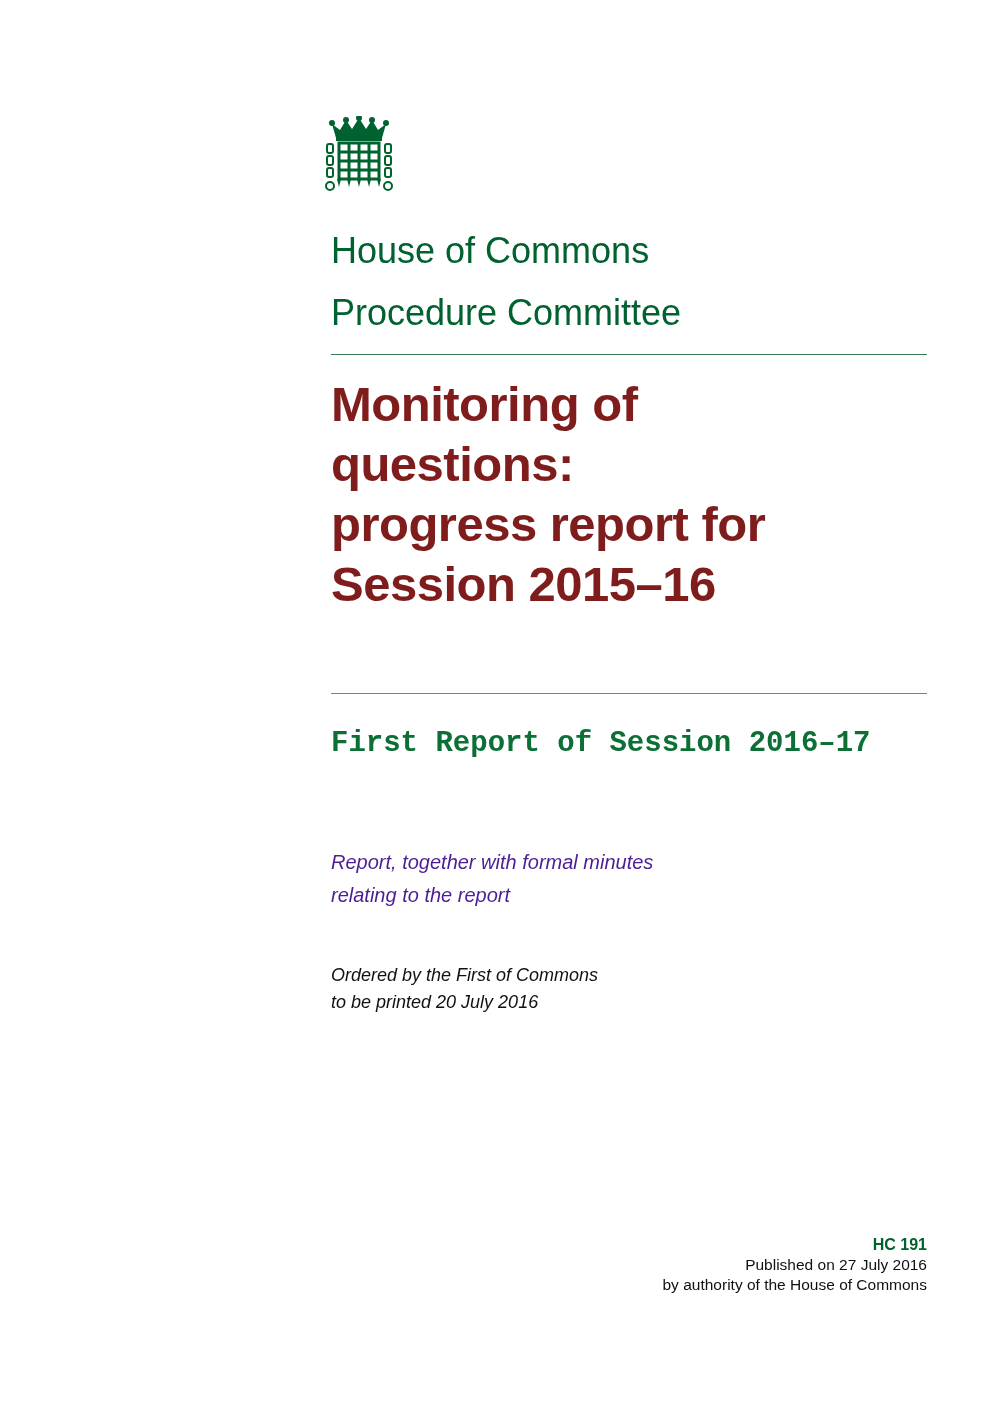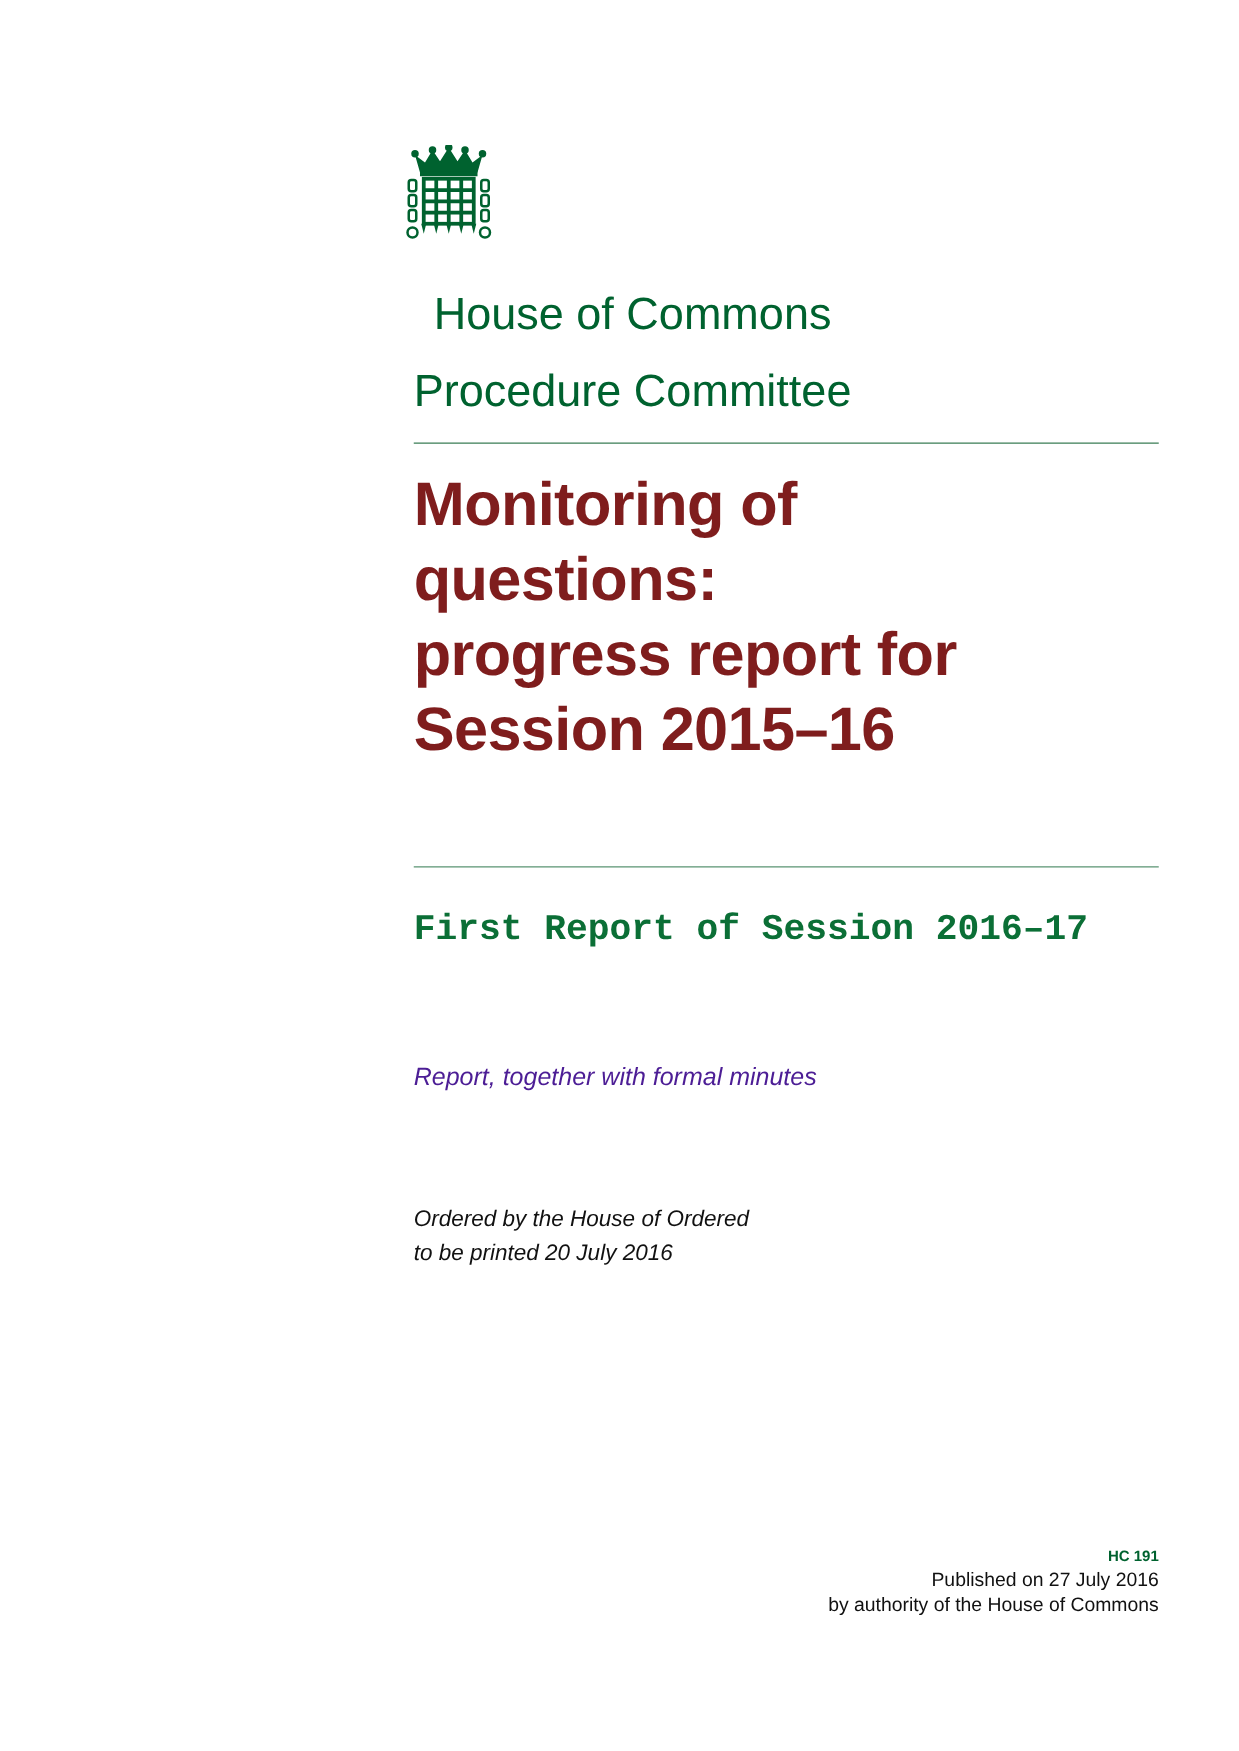--- a/index.html
+++ b/index.html
@@ -1,30 +1,30 @@
 <!DOCTYPE html>
 <html><head>
 <meta charset="utf-8">
 <style>
   html, body { margin: 0; padding: 0; background: #ffffff; }
   body { width: 991px; height: 1401px; position: relative; overflow: hidden; font-family: "Liberation Sans", "DejaVu Sans", sans-serif; }
   .logo { position: absolute; left: 322px; top: 116px; width: 74px; height: 80px; }
-  .org { position: absolute; left: 331px; top: 220px; font-size: 36px; line-height: 62px; color: #00622f; text-align: center; }
+  .org { position: absolute; left: 331px; top: 220px; font-size: 36px; line-height: 62px; color: #00622f; }
   .rule { position: absolute; left: 331px; width: 596px; height: 1px; background: #3a7d55; }
   .rule.r1 { top: 354px; }
   .rule.r2 { top: 693px; background: #5a9473; }
   .title { position: absolute; left: 331px; top: 374px; width: 600px; font-size: 49px; line-height: 60px; font-weight: bold; color: #7f1d1d; letter-spacing: -0.5px; }
   .title span { display: block; }
   .subtitle { position: absolute; left: 331px; top: 726px; font-size: 29px; line-height: 36px; font-weight: bold; color: #0b6f36; font-family: Liberation Mono, monospace; }
   .desc { position: absolute; left: 331px; top: 846px; font-size: 20px; line-height: 33px; font-style: italic; color: #4c1d95; }
   .desc span, .ordered span { display: block; }
   .ordered { position: absolute; left: 331px; top: 962px; font-size: 18px; line-height: 27px; font-style: italic; color: #111; }
   .pub { position: absolute; right: 64px; top: 1235px; text-align: right; font-size: 15.5px; line-height: 20px; color: #111; }
   .pub span { display: block; }
-  .pub .hc { font-weight: bold; color: #00622f; font-size: 12px; }
+  .pub .hc { font-weight: bold; color: #00622f; font-size: 16px; }
 </style>
 </head>
 <body>
 
 <div class="logo">
   <svg width="74" height="80" viewBox="0 0 74 80">
     <g fill="#00622f" stroke="#00622f">
 
       <path d="M14 22 L10 8 L18 14 L24 4 L30 13 L37 2 L44 13 L50 4 L56 14 L64 8 L60 22 Z" stroke="none"></path>
       <circle cx="10" cy="7" r="3" stroke="none"></circle>
@@ -71,24 +71,25 @@
   <span>progress report for</span>
   <span>Session 2015–16</span>
 </div>
 
 <div class="rule r2"></div>
 
 <div class="subtitle">First Report of Session 2016–17</div>
 
 <div class="desc">
   <span>Report, together with formal minutes</span>
+  <span>relating to the report</span>
 </div>
 
 <div class="ordered">
-  <span>Ordered by the House of Ordered</span>
+  <span>Ordered by the First of Commons</span>
   <span>to be printed 20 July 2016</span>
 </div>
 
 <div class="pub">
   <span class="hc">HC 191</span>
   <span>Published on 27 July 2016</span>
   <span>by authority of the House of Commons</span>
 </div>
 
 </body></html>

